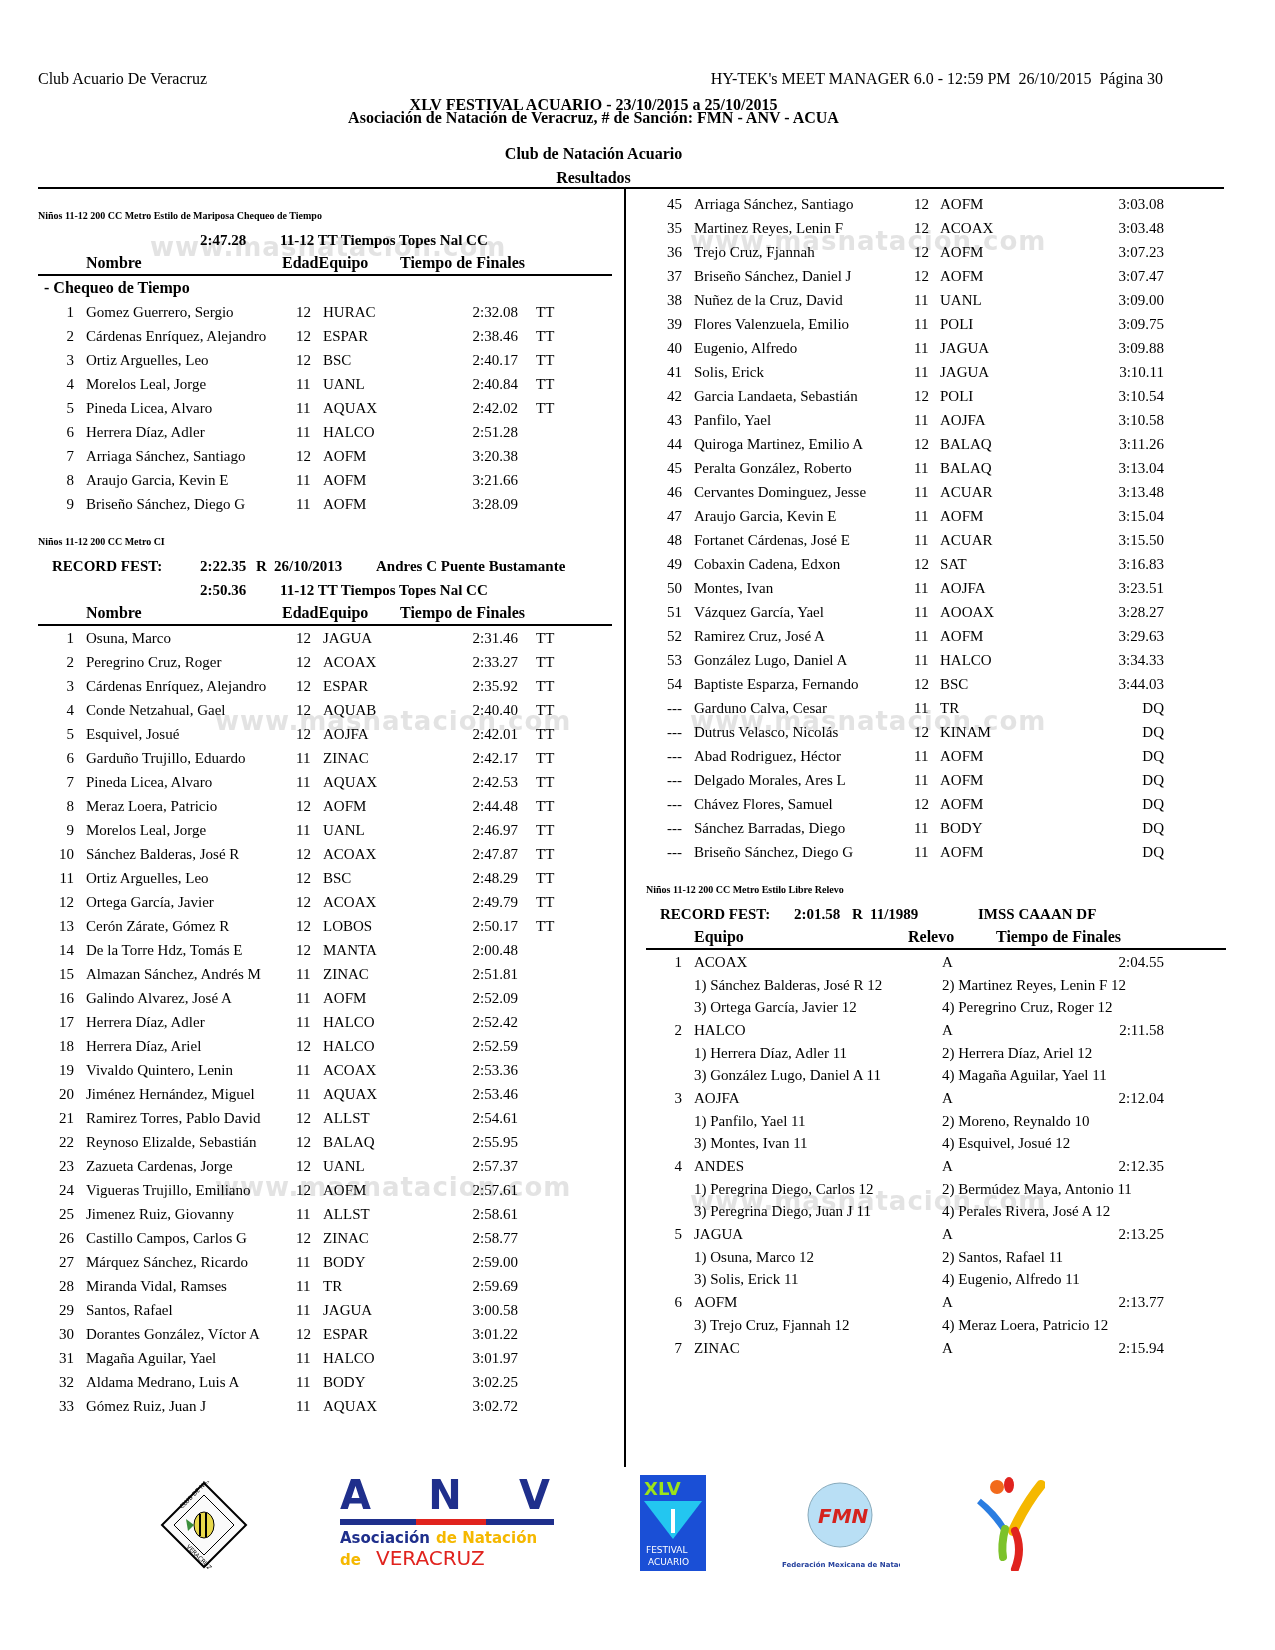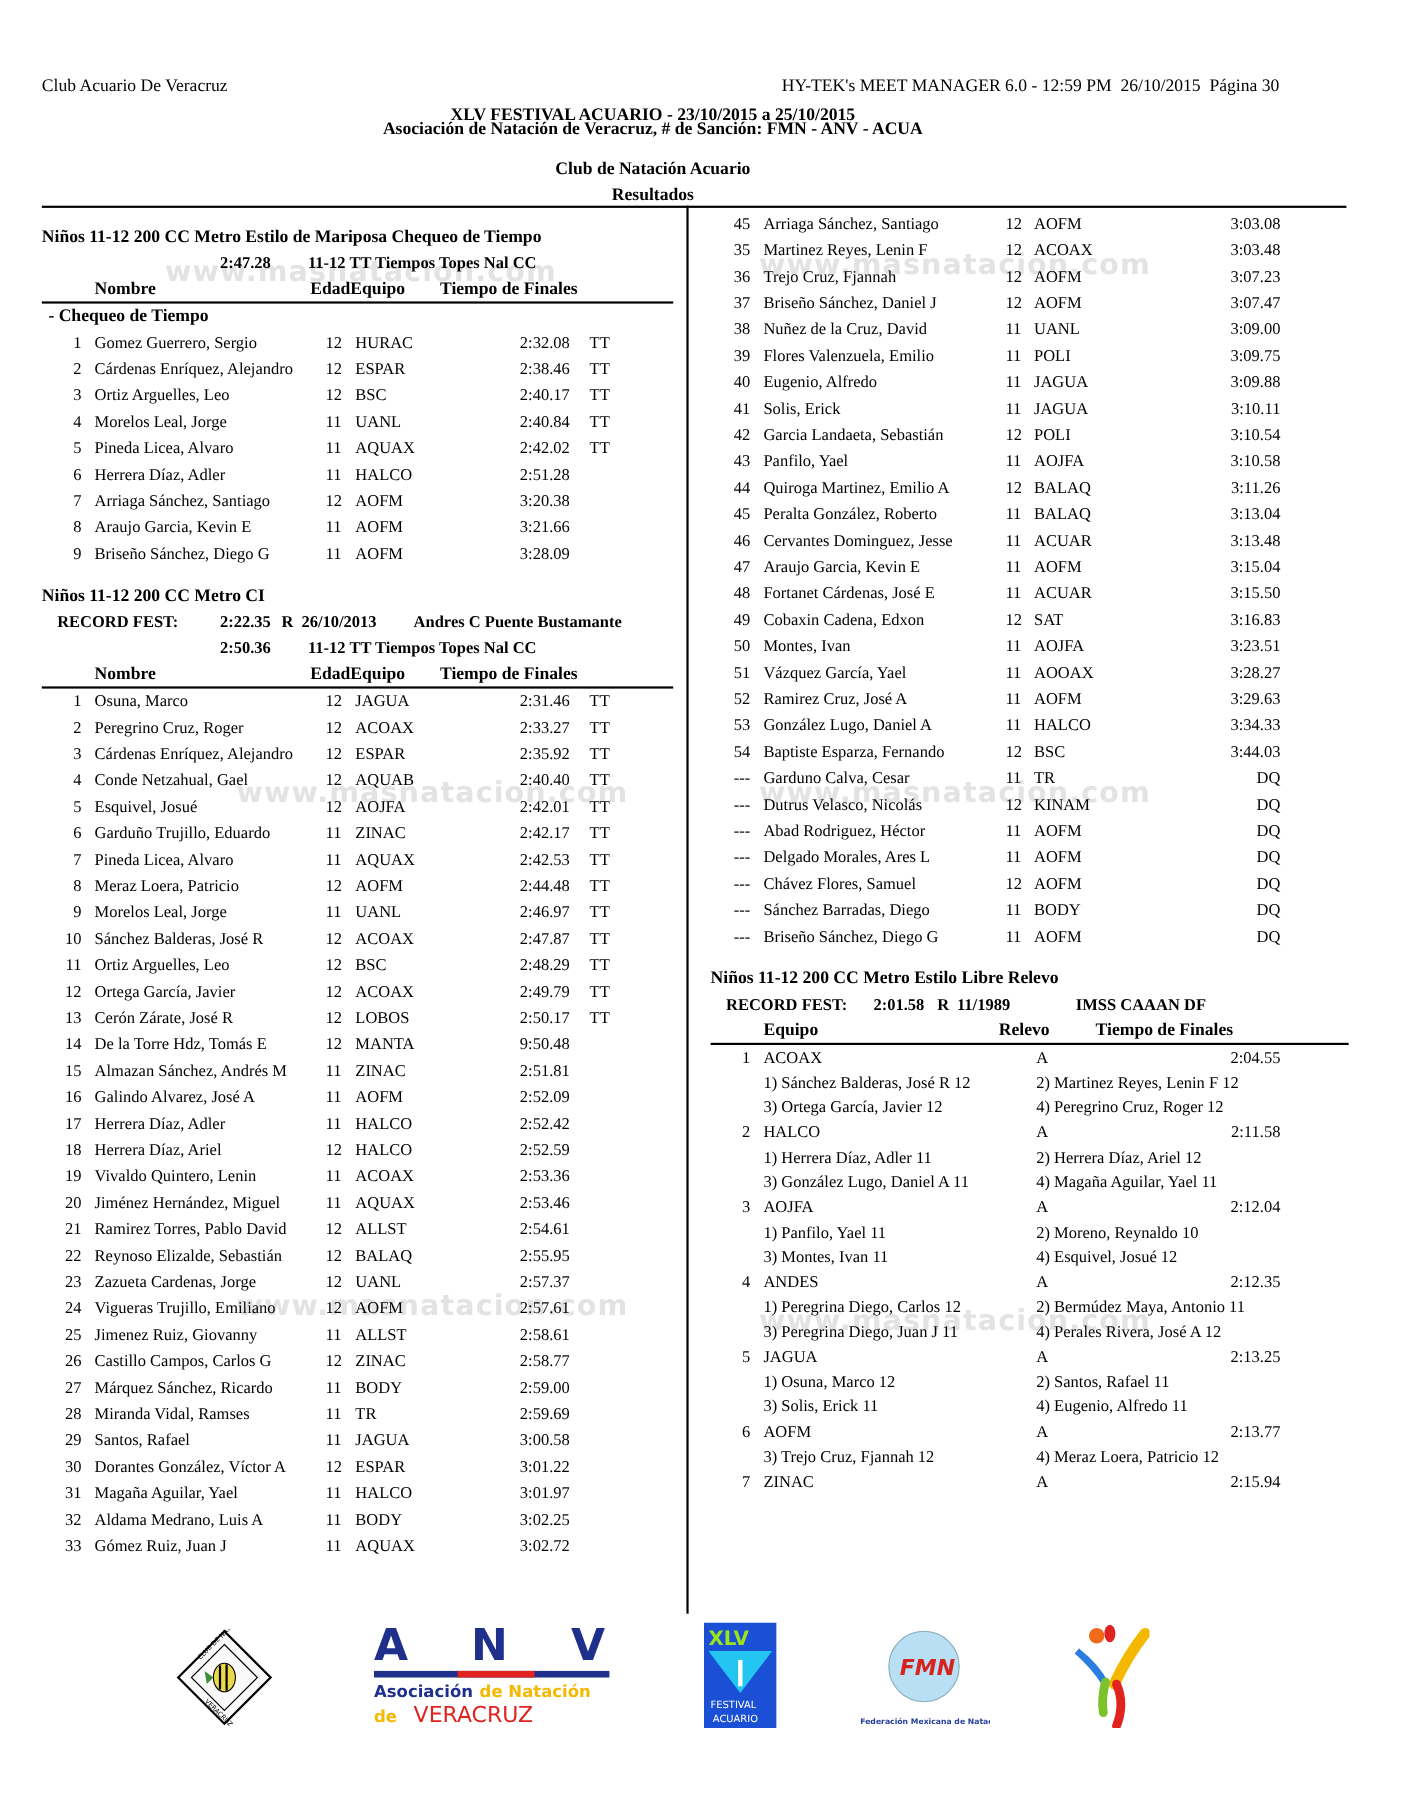--- a/index.html
+++ b/index.html
@@ -16,21 +16,21 @@
   .t2 { top: 109px; font-size: 16px; text-align: center; }
   .t3 { top: 145px; font-size: 16px; }
   .t4 { top: 169px; font-size: 16px; }
   .rule-top { left: 38px; top: 187px; width: 1186px; height: 2px; background: #000; }
   .col-divider { left: 624px; top: 187px; width: 2px; height: 1280px; background: #000; }
 
   .col { position: absolute; }
   .colL { left: 38px; top: 204px; width: 574px; }
   .colR { left: 646px; top: 192px; width: 580px; }
 
-  .ev-title { font-weight: bold; font-size: 16px; height: 24px; line-height: 24px; white-space: nowrap; }
+  .ev-title { font-weight: bold; font-size: 10px; height: 24px; line-height: 24px; white-space: nowrap; }
   .sub { font-weight: bold; height: 24px; line-height: 24px; white-space: nowrap; position: relative; }
   .sub span { position: absolute; top: 0; }
   .colhead { font-weight: bold; font-size: 16px; height: 22px; line-height: 22px; position: relative; border-bottom: 2px solid #000; }
   .colhead span { position: absolute; top: 0; }
   .group { font-weight: bold; font-size: 16px; height: 24px; line-height: 24px; padding-left: 6px; }
   .row { height: 24px; line-height: 24px; position: relative; white-space: nowrap; }
   .row span { position: absolute; top: 0; }
   .c-place { left: 0; width: 36px; text-align: right; }
   .c-name { left: 48px; }
   .c-age { left: 258px; }
@@ -282,32 +282,32 @@
       <div class="row">
         <span class="c-place">12</span>
         <span class="c-name">Ortega García, Javier</span>
         <span class="c-age">12</span>
         <span class="c-team">ACOAX</span>
         <span class="c-time">2:49.79</span>
         <span class="c-std">TT</span>
       </div>
       <div class="row">
         <span class="c-place">13</span>
-        <span class="c-name">Cerón Zárate, José R</span>
+        <span class="c-name">Cerón Zárate, Gómez R</span>
         <span class="c-age">12</span>
         <span class="c-team">LOBOS</span>
         <span class="c-time">2:50.17</span>
         <span class="c-std">TT</span>
       </div>
       <div class="row">
         <span class="c-place">14</span>
         <span class="c-name">De la Torre Hdz, Tomás E</span>
         <span class="c-age">12</span>
         <span class="c-team">MANTA</span>
-        <span class="c-time">9:50.48</span>
+        <span class="c-time">2:00.48</span>
         <span class="c-std"></span>
       </div>
       <div class="row">
         <span class="c-place">15</span>
         <span class="c-name">Almazan Sánchez, Andrés M</span>
         <span class="c-age">11</span>
         <span class="c-team">ZINAC</span>
         <span class="c-time">2:51.81</span>
         <span class="c-std"></span>
       </div>

